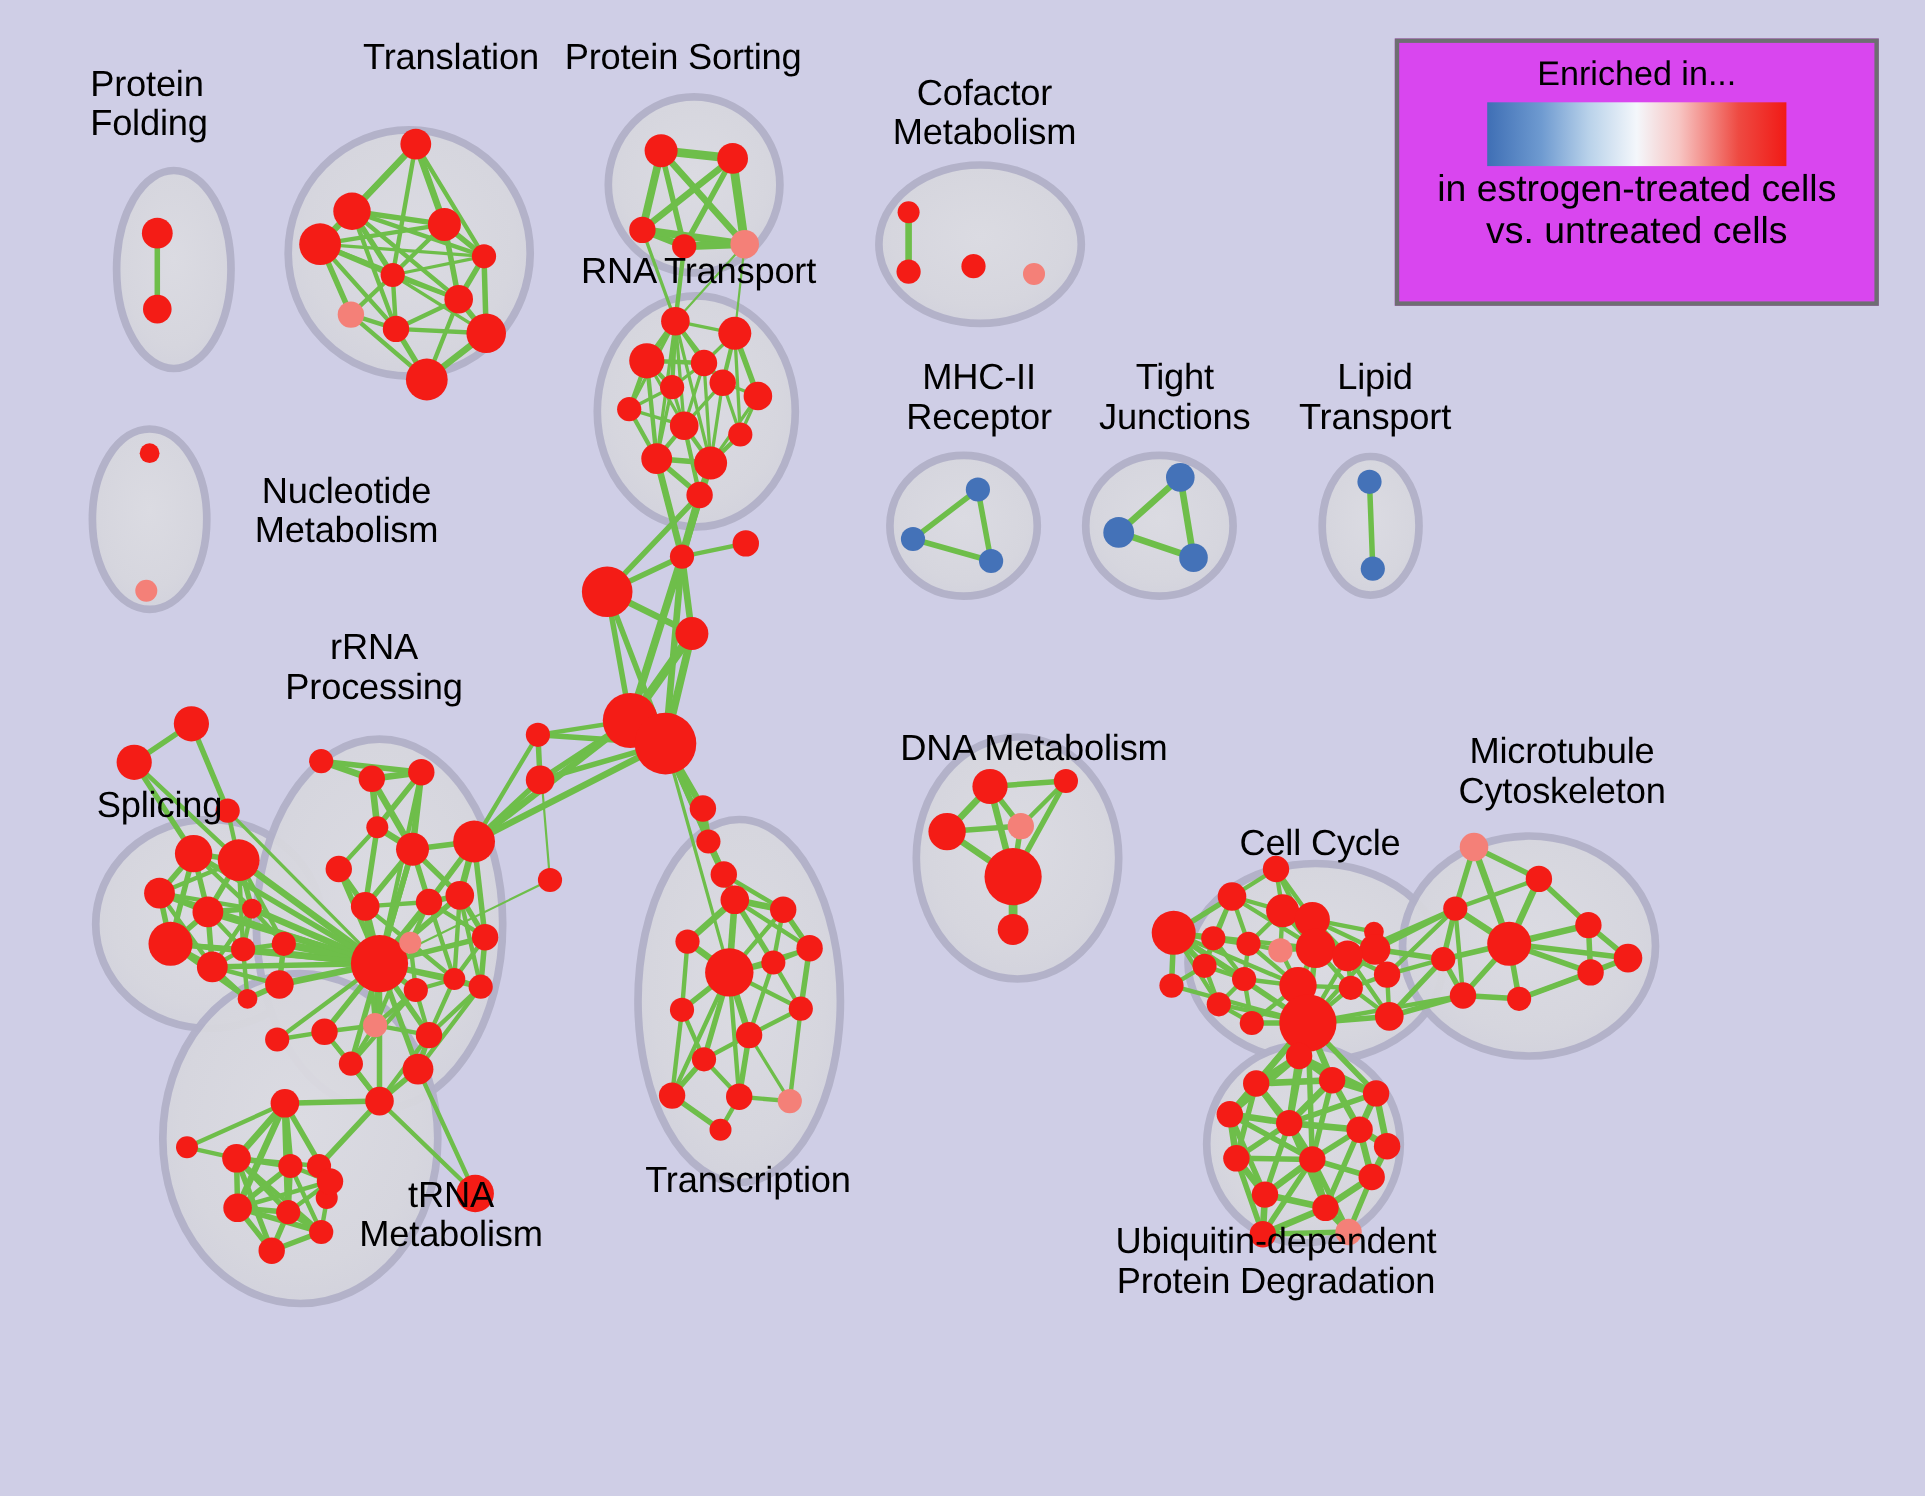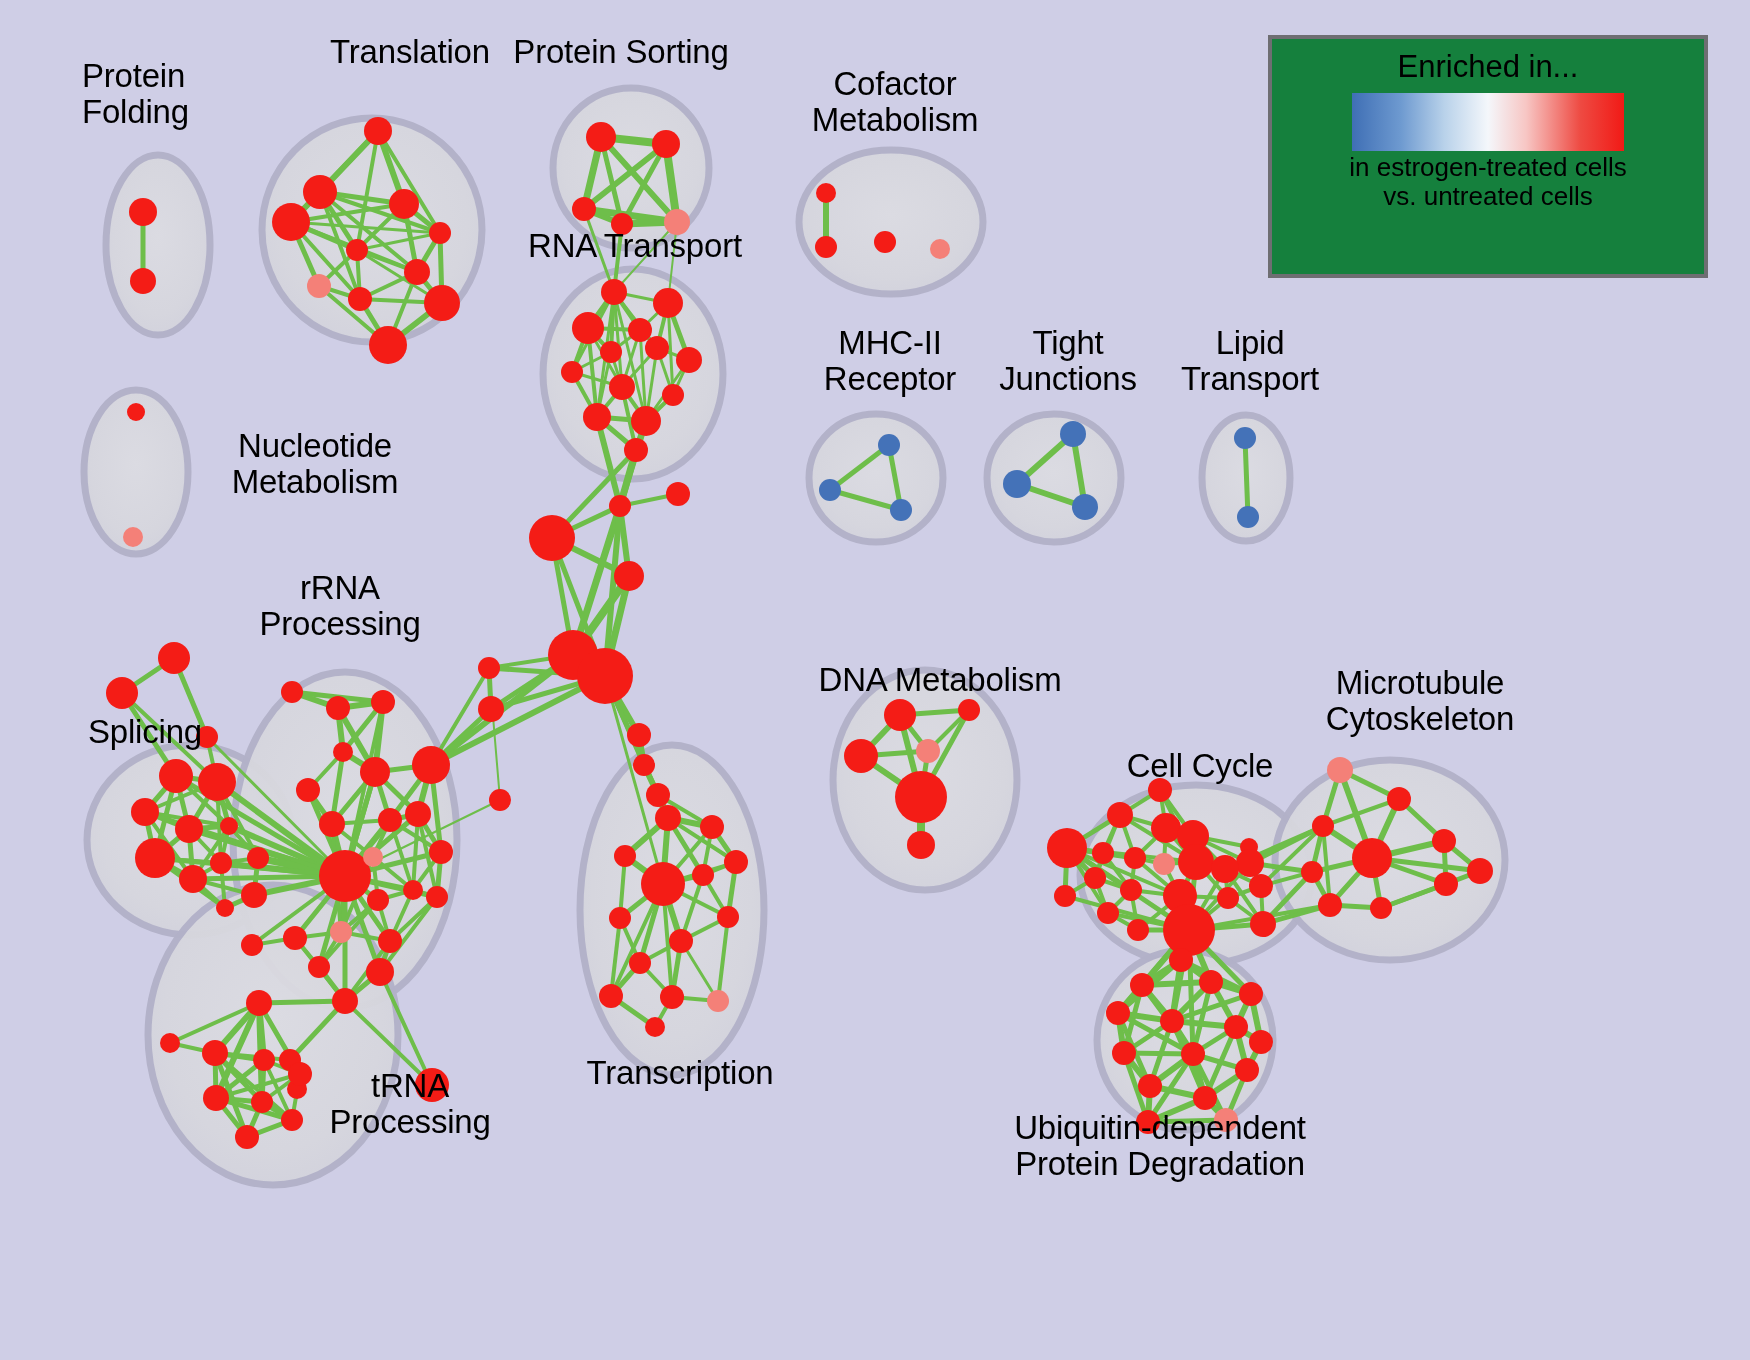--- a/index.html
+++ b/index.html
@@ -20,34 +20,34 @@
     font-family:"Liberation Sans", sans-serif;
     text-align:center;
     white-space:pre-line;
     pointer-events:none;
     letter-spacing:-0.2px;
   }
   #legend{
     position:absolute;
     left:1268px;top:35px;
     width:440px;height:243px;
-    background:#15803d;
+    background:#d946ef;
     border:4px solid #6e6e72;
     box-sizing:border-box;
     display:flex;flex-direction:column;align-items:center;
     padding-top:10px;
   }
   #legend-title{font-size:31px;color:#000;margin-bottom:8px;}
   #legend-bar{
     width:272px;height:58px;
     background:linear-gradient(to right,#3f6fb5 0%,#6e9ad0 18%,#b9d2ea 34%,#f4f7fb 50%,#f7c6c4 64%,#ee4a42 84%,#f11a16 100%);
   }
   #legend-ends{width:300px;display:flex;justify-content:space-between;margin-top:2px;}
   #legend-ends span{font-size:31px;color:#000;}
-  #legend-sub1,#legend-sub2{font-size:26px;color:#000;line-height:1.12;text-align:right;}
+  #legend-sub1,#legend-sub2{font-size:34px;color:#000;line-height:1.12;text-align:right;}
   #legend-sub1{margin-top:2px;}
 </style>
 </head>
 <body>
 
 <div id="stage">
 
   <svg id="net" viewBox="0 0 1750 1360" preserveAspectRatio="none">
     <defs>
       <radialGradient id="clusterGrad" cx="50%" cy="45%" r="62%">
@@ -745,21 +745,21 @@
       <div class="cluster-label" style="left: 200px; top: 428px; width: 230px; text-align: center;">Nucleotide
 Metabolism</div>
       <div class="cluster-label" style="left: 240px; top: 570px; width: 200px; text-align: center;">rRNA
 Processing</div>
       <div class="cluster-label" style="left: 50px; top: 714px; width: 190px; ">Splicing</div>
       <div class="cluster-label" style="left: 800px; top: 630px; width: 280px; text-align: center; margin-top: 32px;">DNA Metabolism</div>
       <div class="cluster-label" style="left: 1290px; top: 665px; width: 260px; text-align: center;">Microtubule
 Cytoskeleton</div>
       <div class="cluster-label" style="left: 1095px; top: 748px; width: 210px; text-align: center;">Cell Cycle</div>
       <div class="cluster-label" style="left: 300px; top: 1068px; width: 220px; text-align: center;">tRNA
-Processing</div>
+Metabolism</div>
       <div class="cluster-label" style="left: 560px; top: 1055px; width: 240px; text-align: center;">Transcription</div>
       <div class="cluster-label" style="left: 980px; top: 1090px; width: 360px; text-align: center; margin-top: 20px;">Ubiquitin-dependent
 Protein Degradation</div>
     </div>
 
   <div id="legend">
     <div id="legend-title">Enriched in...</div>
     <div id="legend-bar"></div>
     <div id="legend-sub1">in estrogen-treated cells</div>
     <div id="legend-sub2">vs. untreated cells</div>

